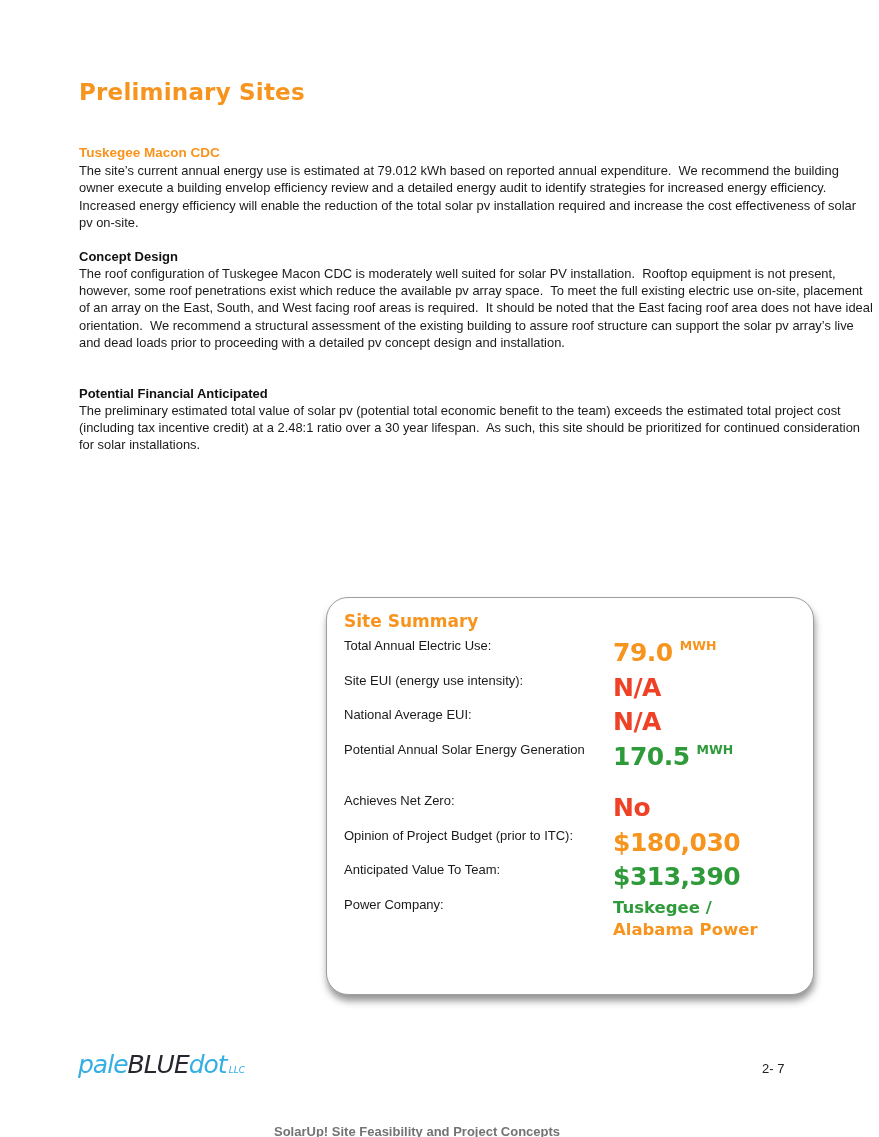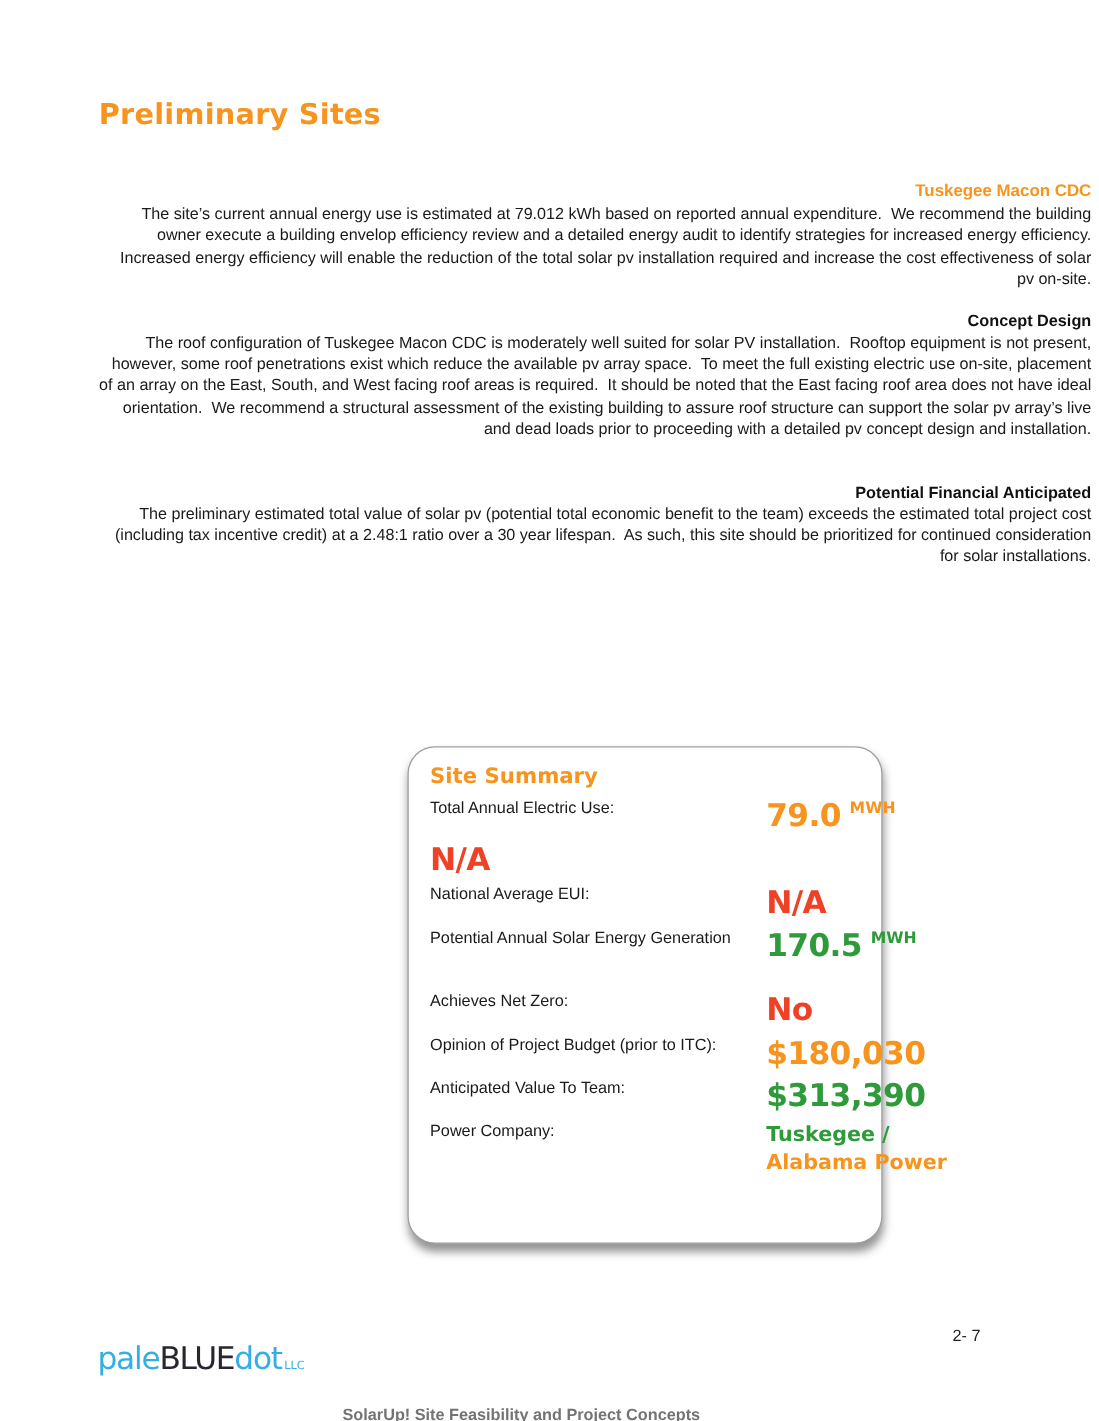--- a/index.html
+++ b/index.html
@@ -24,21 +24,20 @@
     letter-spacing: 0.2px;
     font-family: "DejaVu Sans", sans-serif;
   }
 
   
   .content {
     position: absolute;
     left: 79px;
     top: 144px;
     width: 794px;
-    text-align: right;
   }
   .site-heading {
     font-size: 13.5px;
     font-weight: bold;
     line-height: 18px;
   }
   .sub-heading {
     font-size: 13px;
     font-weight: bold;
     line-height: 17px;
@@ -51,21 +50,21 @@
     line-height: 17.4px;
     color: #1a1a1a;
     white-space: pre-wrap;
   }
 
   
   .summary-box {
     position: absolute;
     left: 326px;
     top: 597px;
-    width: 380px;
+    width: 488px;
     height: 398px;
     background: #ffffff;
     border: 1px solid #9e9e9e;
     border-radius: 22px;
     box-shadow: 1px 6px 7px rgba(45, 45, 45, 0.5);
     padding: 12px 2px 0 17px;
   }
   .summary-title {
     font-size: 17px;
     font-weight: bold;
@@ -105,24 +104,25 @@
     font-weight: bold;
     font-family: "DejaVu Sans", sans-serif;
     line-height: 22px;
     white-space: nowrap;
   }
 
   
   .footer-logo {
     position: absolute;
     left: 78px;
-    top: 1072px;
+    top: 1050px;
     font-family: "DejaVu Sans", sans-serif;
     letter-spacing: -1px;
     white-space: nowrap;
+    font-style: italic;
   }
   .footer-logo .lt { font-size: 25px; font-weight: 400; }
   .footer-logo .dk { font-size: 25px; font-weight: 400; }
   .footer-logo .tiny { font-size: 9px; letter-spacing: 0; margin-left: 2px; }
   .footer-title {
     position: absolute;
     left: 274px;
     top: 1124px;
     font-size: 13px;
     font-weight: bold;
@@ -159,20 +159,21 @@
 
     <div class="summary-rows">
 
       <div class="srow">
         <span class="lbl">Total Annual Electric Use:</span>
         <span class="val" style="color: rgb(247, 148, 30);">79.0</span>
         <span class="sfx" style="color: rgb(247, 148, 30);">MWH</span>
       </div>
 
       <div class="srow">
+        <span class="lbl">Site EUI (energy use intensity):</span>
         <span class="val" style="color: rgb(238, 65, 37);">N/A</span>
       </div>
 
       <div class="srow">
         <span class="lbl">National Average EUI:</span>
         <span class="val" style="color: rgb(238, 65, 37);">N/A</span>
       </div>
 
       <div class="srow">
         <span class="lbl">Potential Annual Solar Energy Generation</span>

